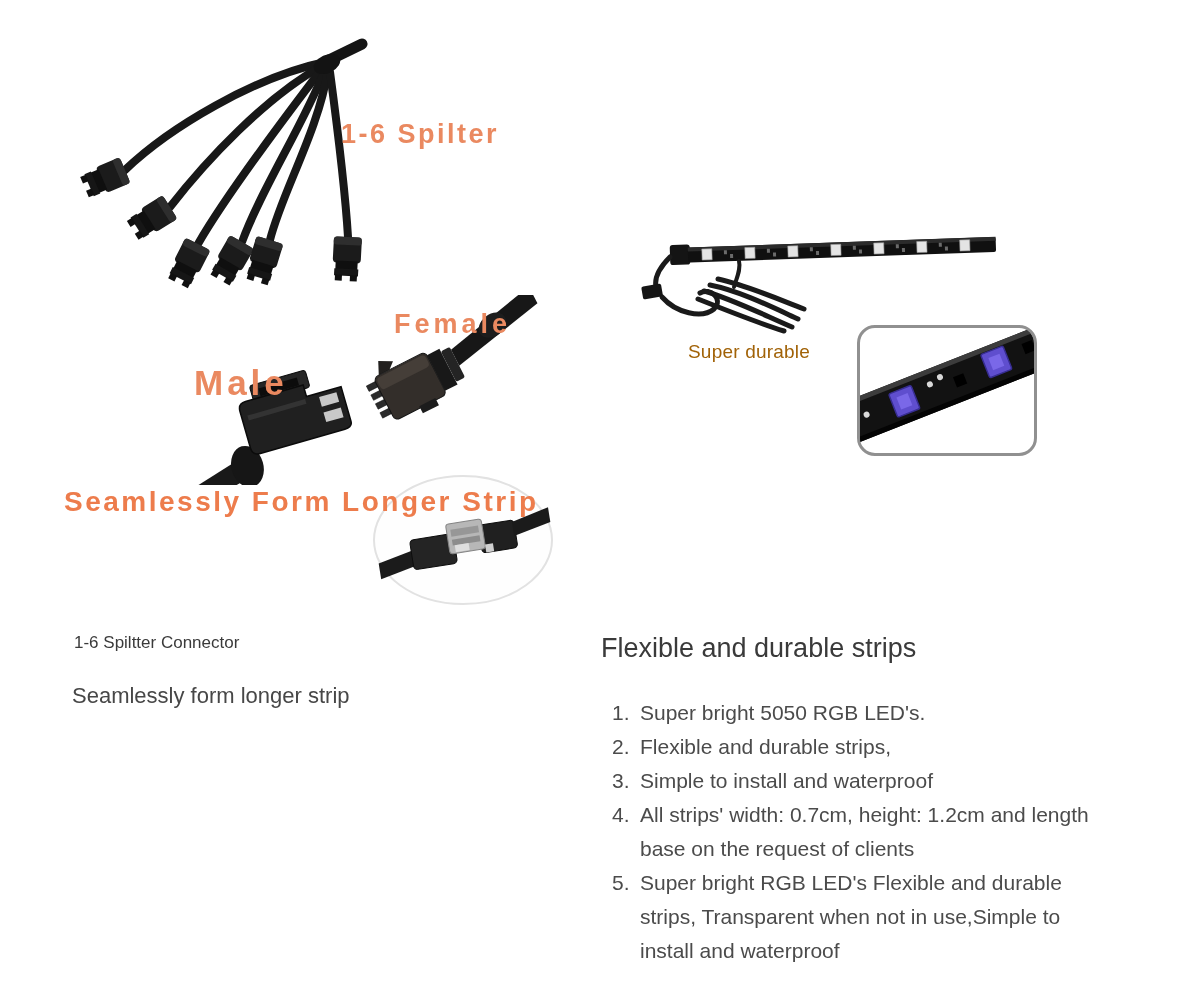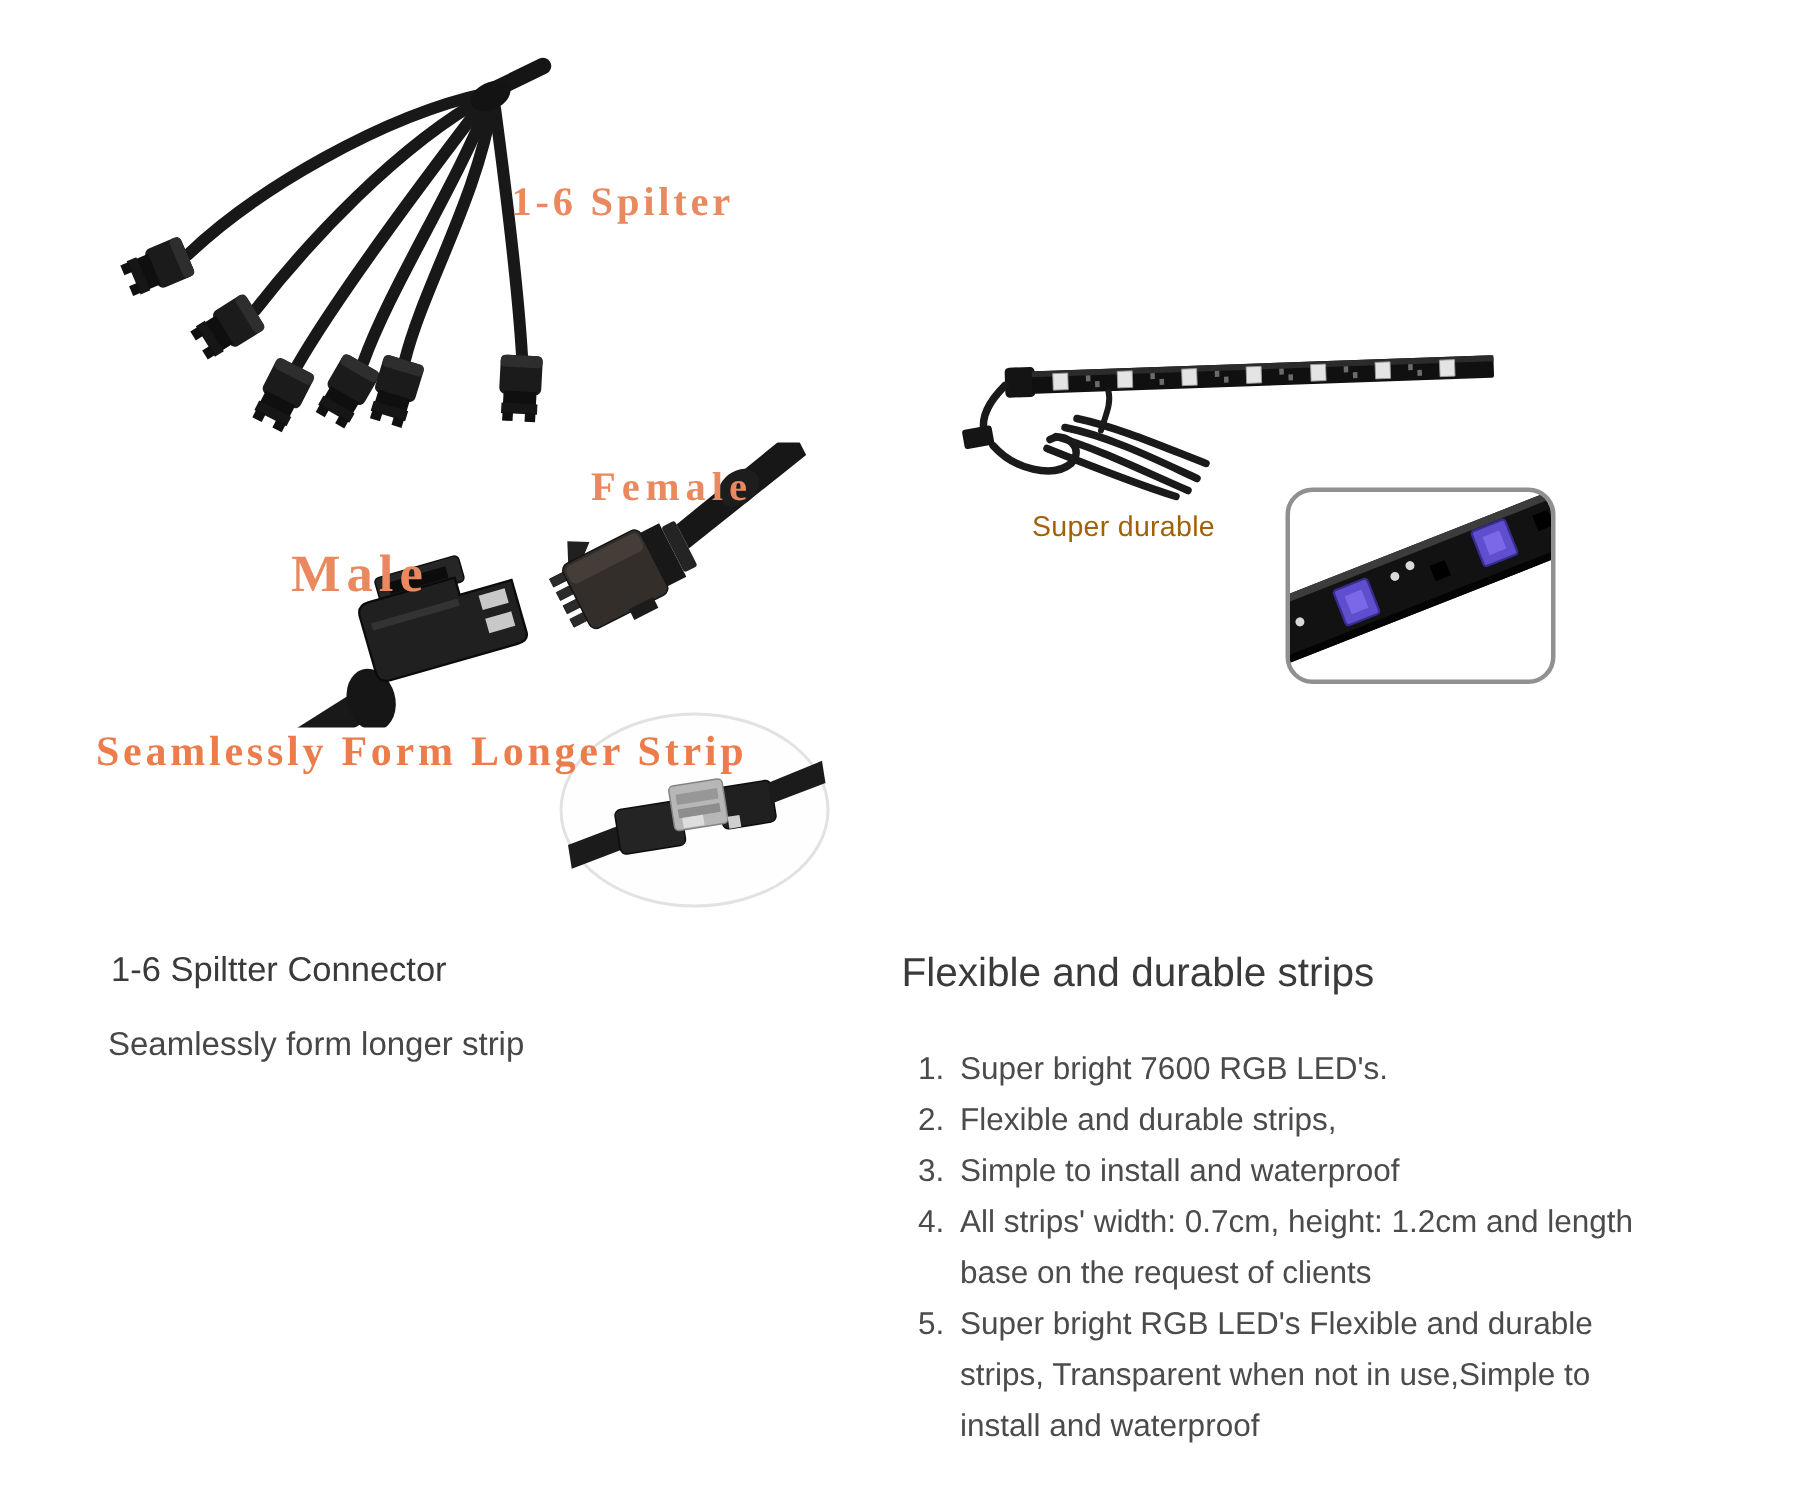--- a/index.html
+++ b/index.html
@@ -2,30 +2,30 @@
 <html><head>
 <meta charset="utf-8">
 <style>
   * { margin:0; padding:0; box-sizing:border-box; }
   html,body { width:1200px; height:1000px; background:#ffffff; font-family:"Liberation Sans", sans-serif; }
   #canvas { position:relative; width:1200px; height:1000px; background:#fff; overflow:hidden; }
   .abs { position:absolute; }
 
   .orange-label {
     color:#EA8960; font-weight:bold; letter-spacing:2.5px;
-    font-family:Liberation Serif, serif;
+    font-family:Liberation Sans, sans-serif;
   }
   #splitter-label { left:341px; top:112px; font-size:27px; line-height:45px; }
   #male-label     { left:194px; top:363px; font-size:35px; letter-spacing:4px; }
   #female-label   { left:394px; top:309px; font-size:27px; letter-spacing:4px; }
   #seamless-label { left:64px;  top:486px; font-size:28px; letter-spacing:2.5px; color:#ED7C4C; z-index:5; }
 
   #super-durable  { left:688px; top:341px; font-size:19px; font-weight:normal; color:#a16207; letter-spacing:0.2px; }
 
-  #left-title   { left:74px;  top:633px; font-size:23px; color:#3A3A3A; }
+  #left-title   { left:74px;  top:633px; font-size:17px; color:#3A3A3A; }
   #left-sub     { left:72px;  top:683px; font-size:22px; color:#474747; }
   #right-title  { left:601px; top:633px; font-size:27px; color:#3A3A3A; }
 
   #features { left:612px; top:696px; width:500px; font-size:21px; line-height:34px; color:#4B4B4B; list-style:none; }
   #features li { display:flex; }
   #features .num { flex:0 0 28px; }
   #features .txt { flex:1; }
 
   #zoom-box {
     left:857px; top:325px; width:180px; height:131px;
@@ -224,21 +224,21 @@
   <div id="super-durable" class="abs">Super durable</div>
 
   <div id="left-title" class="abs">1-6 Spiltter Connector</div>
   <div id="left-sub" class="abs">Seamlessly form longer strip</div>
 
   <div id="right-title" class="abs">Flexible and durable strips</div>
 
   <ol id="features" class="abs">
     <li>
       <span class="num">1.</span>
-      <span class="txt">Super bright 7600 RGB LED's.</span>
+      <span class="txt">Super bright 5050 RGB LED's.</span>
     </li>
     <li>
       <span class="num">2.</span>
       <span class="txt">Flexible and durable strips,</span>
     </li>
     <li>
       <span class="num">3.</span>
       <span class="txt">Simple to install and waterproof</span>
     </li>
     <li>

